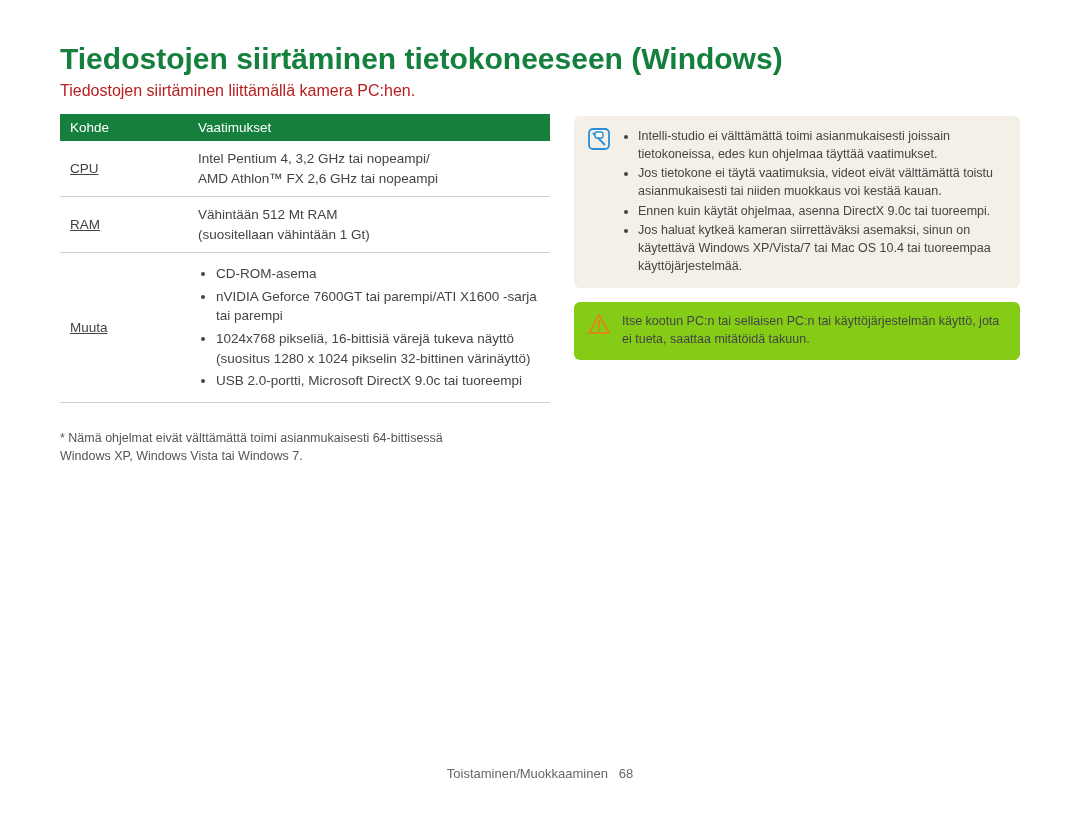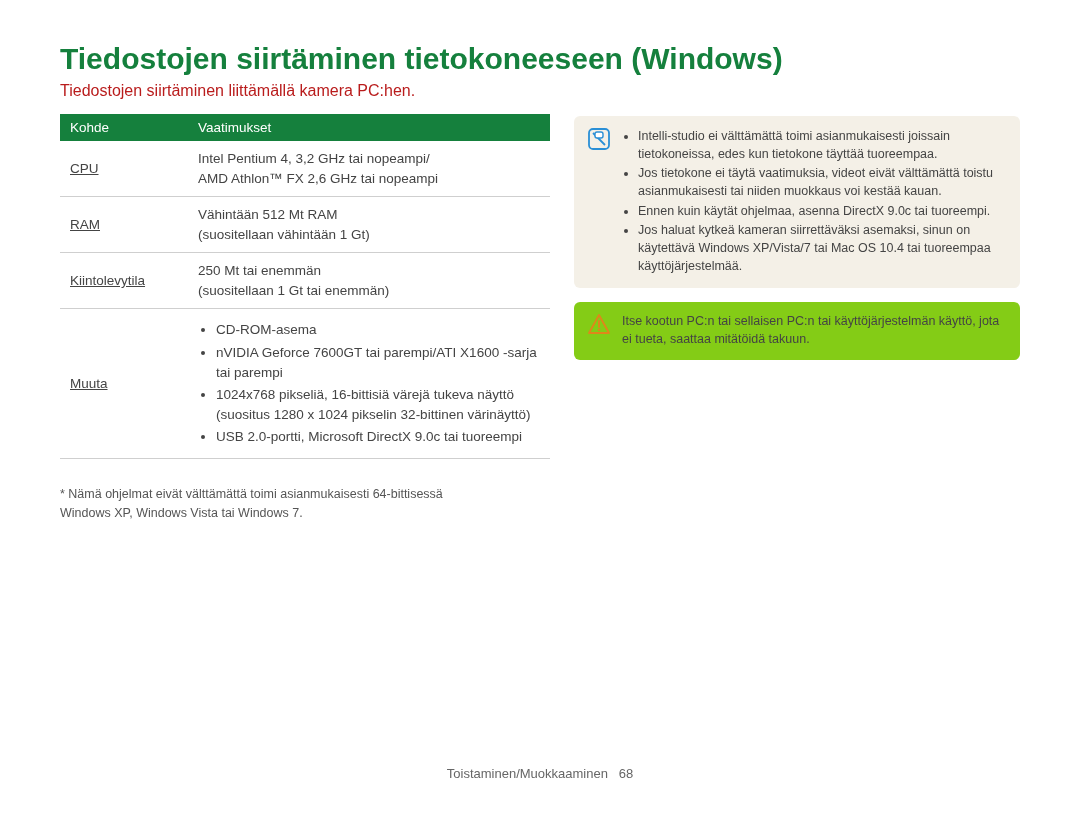--- a/index.html
+++ b/index.html
@@ -136,25 +136,20 @@
           <td class="rowlabel">CPU</td>
           <td style="white-space: pre-line;">Intel Pentium 4, 3,2 GHz tai nopeampi/
 AMD Athlon™ FX 2,6 GHz tai nopeampi</td>
         </tr>
         <tr>
           <td class="rowlabel">RAM</td>
           <td style="white-space: pre-line;">Vähintään 512 Mt RAM
 (suositellaan vähintään 1 Gt)</td>
         </tr>
         <tr>
-          <td class="rowlabel">Kiintolevytila</td>
-          <td style="white-space: pre-line;">250 Mt tai enemmän
-(suositellaan 1 Gt tai enemmän)</td>
-        </tr>
-        <tr>
           <td class="rowlabel">Muuta</td>
           <td>
             <ul>
               <li>CD-ROM-asema</li>
               <li>nVIDIA Geforce 7600GT tai parempi/ATI X1600 -sarja tai parempi</li>
               <li>1024x768 pikseliä, 16-bittisiä värejä tukeva näyttö (suositus 1280 x 1024 pikselin 32-bittinen värinäyttö)</li>
               <li>USB 2.0-portti, Microsoft DirectX 9.0c tai tuoreempi</li>
             </ul>
           </td>
         </tr>
@@ -171,21 +166,21 @@
         <span class="note-icon">
           <svg width="22" height="22" viewBox="0 0 22 22">
             <rect x="1" y="1" width="20" height="20" rx="4" ry="4" fill="none" stroke="#2a8fd6" stroke-width="1.8"></rect>
             <line x1="5" y1="5" x2="17" y2="17" stroke="#2a8fd6" stroke-width="1.8"></line>
             <rect x="7" y="4" width="8" height="6" rx="2" fill="#fff" stroke="#2a8fd6" stroke-width="1.4"></rect>
           </svg>
         </span>
       </div>
       <div class="note-body">
         <ul>
-          <li>Intelli-studio ei välttämättä toimi asianmukaisesti joissain tietokoneissa, edes kun tietokone täyttää tuoreempaa.</li>
+          <li>Intelli-studio ei välttämättä toimi asianmukaisesti joissain tietokoneissa, edes kun ohjelmaa täyttää vaatimukset.</li>
           <li>Jos tietokone ei täytä vaatimuksia, videot eivät välttämättä toistu asianmukaisesti tai niiden muokkaus voi kestää kauan.</li>
           <li>Ennen kuin käytät ohjelmaa, asenna DirectX 9.0c tai tuoreempi.</li>
           <li>Jos haluat kytkeä kameran siirrettäväksi asemaksi, sinun on käytettävä Windows XP/Vista/7 tai Mac OS 10.4 tai tuoreempaa käyttöjärjestelmää.</li>
         </ul>
       </div>
     </div>
 
     <div class="notebox warn">
       <div class="note-icon-wrap">
         <span class="note-icon">

